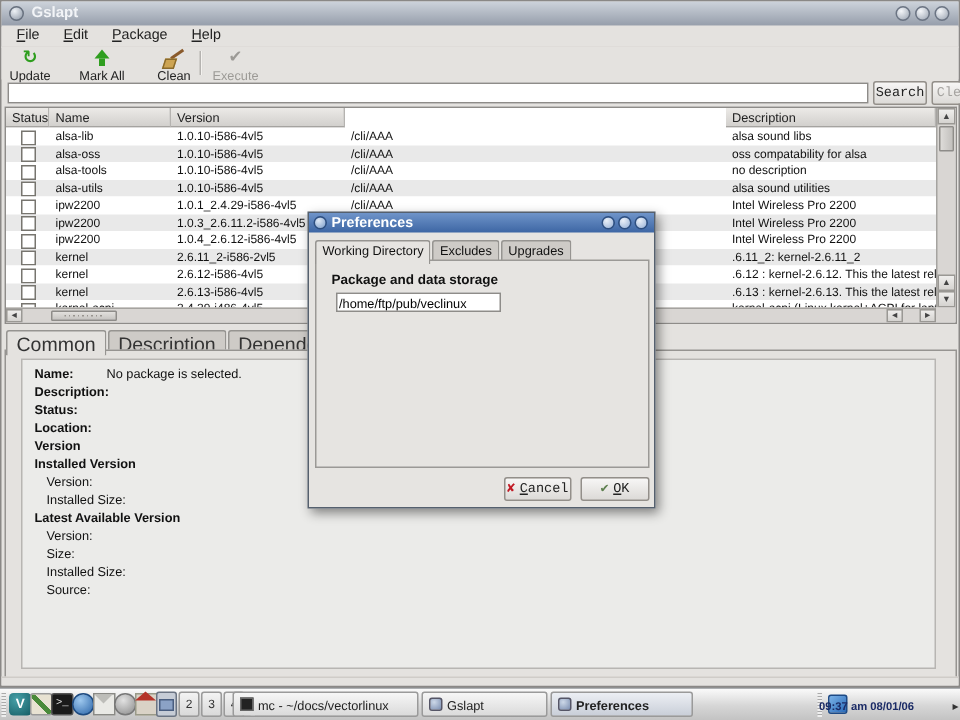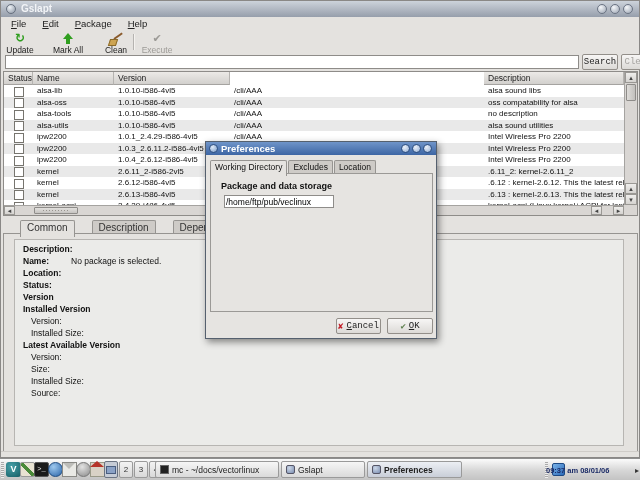--- a/index.html
+++ b/index.html
@@ -80,21 +80,21 @@
   .hs-right{right:0;}.hs-right::before{content:"\25B8";}
   .hs-thumb{position:absolute;left:30px;top:1px;bottom:1px;width:42px;background:linear-gradient(#e2e0dd,#c6c4c1);
     border:1px solid #8e8c89;border-radius:1px;}
   .hs-thumb::after{content:"";position:absolute;left:8px;right:8px;top:2px;bottom:2px;
     background:repeating-linear-gradient(90deg,#97938e 0 1px,transparent 1px 3px);}
   .scorner{position:absolute;right:0;bottom:0;width:13px;height:10px;background:#d9d6d3;}
 
   
   .bottomtabs{position:absolute;left:3px;top:219px;height:14px;}
   .btab{display:inline-block;height:13px;padding:1px 6px 0;border:1px solid #969491;border-bottom:none;
-    background:#cecbc7;margin-right:1px;border-radius:2px 2px 0 0;font-size:10px;color:#333;position:relative;margin-left:16px;}
+    background:#cecbc7;margin-right:1px;border-radius:2px 2px 0 0;font-size:13px;color:#333;position:relative;}
   .btab.active{background:#e4e2df;height:15px;z-index:3;}
   .detailframe{position:absolute;left:2px;top:232px;width:635px;height:220px;border:1px solid #969491;
     background:#e4e2df;box-sizing:border-box;}
   .detailinner{position:absolute;left:10px;top:5px;right:13px;bottom:6px;border:1px solid #b7b5b2;
     background:#ebebe9;padding:3px 0 0 8px;box-sizing:border-box;overflow:hidden;}
   .dfield{height:12px;line-height:12px;font-size:8.5px;white-space:nowrap;}
   .dfield .dlab{font-weight:bold;display:inline-block;min-width:48px;}
   .dfield.indent .dlab{font-weight:normal;min-width:0;margin-left:8px;}
   .statusstrip{position:absolute;left:0;right:0;bottom:0;height:5px;background:#e4e2df;border-top:1px solid #cfccc8;}
 
@@ -294,45 +294,45 @@
         <div class="hs-thumb"></div>
         <div class="hbtn hs-left2"></div>
         <div class="hbtn hs-right"></div>
       </div>
       <div class="scorner"></div>
     </div>
 
     <div class="bottomtabs" id="bottomtabs"><span class="btab active">Common</span><span class="btab">Description</span><span class="btab">Dependencies</span></div>
     <div class="detailframe">
       <div class="detailinner" id="detailfields">
+          <div class="dfield label"><span class="dlab">Name:</span><span class="dval">No package is selected.</span></div>
           <div class="dfield label"><span class="dlab">Description:</span></div>
-          <div class="dfield label"><span class="dlab">Name:</span><span class="dval">No package is selected.</span></div>
+          <div class="dfield label"><span class="dlab">Status:</span></div>
           <div class="dfield label"><span class="dlab">Location:</span></div>
-          <div class="dfield label"><span class="dlab">Status:</span></div>
           <div class="dfield label"><span class="dlab">Version</span></div>
           <div class="dfield header"><span class="dlab">Installed Version</span></div>
           <div class="dfield indent"><span class="dlab">Version:</span></div>
           <div class="dfield indent"><span class="dlab">Installed Size:</span></div>
           <div class="dfield header"><span class="dlab">Latest Available Version</span></div>
           <div class="dfield indent"><span class="dlab">Version:</span></div>
           <div class="dfield indent"><span class="dlab">Size:</span></div>
           <div class="dfield indent"><span class="dlab">Installed Size:</span></div>
           <div class="dfield indent"><span class="dlab">Source:</span></div>
         </div>
     </div>
     <div class="statusstrip"></div>
   </div>
 
   <div id="dialog">
     <div class="dtitlebar">
       <span class="dicon"></span>
       <span class="dtitle">Preferences</span>
       <span class="dbtns"><span class="dbtn"></span><span class="dbtn"></span><span class="dbtn"></span></span>
     </div>
-    <div class="dtabs" id="dtabs"><span class="dtab active">Working Directory</span><span class="dtab">Excludes</span><span class="dtab">Location</span></div>
+    <div class="dtabs" id="dtabs"><span class="dtab active">Working Directory</span><span class="dtab">Excludes</span><span class="dtab">Upgrades</span></div>
     <div class="dframe">
       <div class="dlabel">Package and data storage</div>
       <input class="dentry" value="/home/ftp/pub/veclinux" style="">
     </div>
     <button class="btn dcancel">
         <span class="cancel-icon"></span>
         <span id="cancelLabel"><span class="mn">C</span>ancel</span>
       </button>
     <button class="btn dok">
         <span class="ok-icon"></span>

